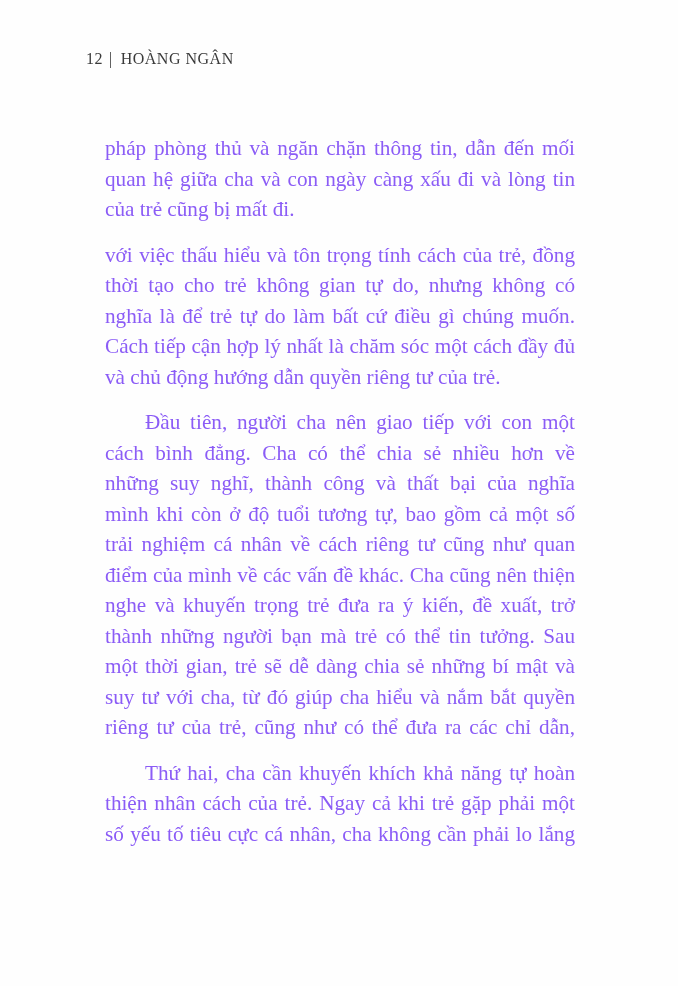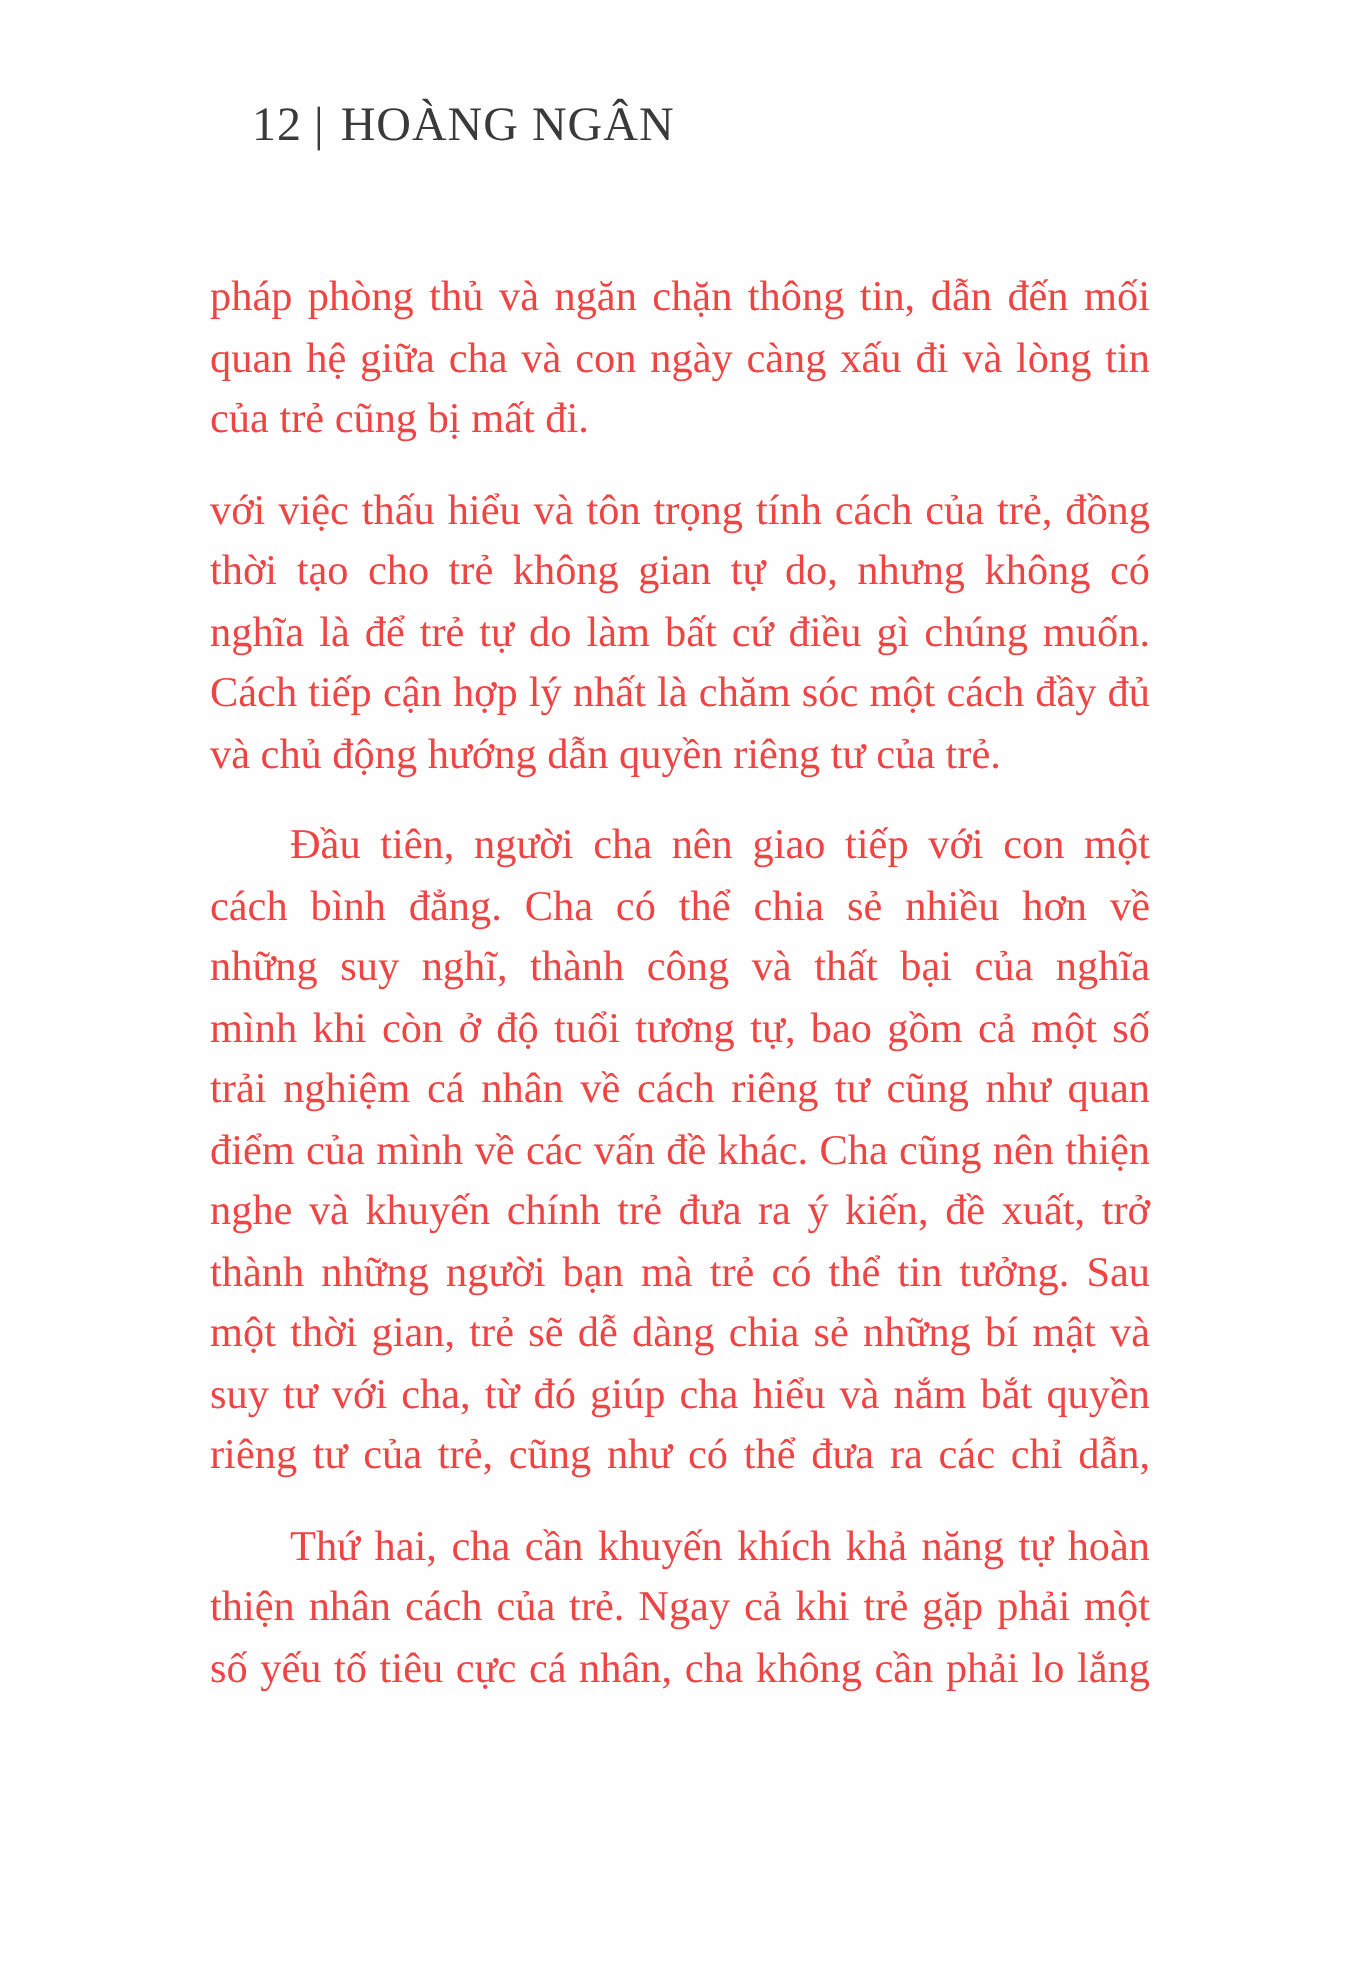--- a/index.html
+++ b/index.html
@@ -19,25 +19,24 @@
       position: absolute;
       left: 0; top: 0;
       width: 678px;
       height: 986px;
       background: #fefefe;
     }
     .running-head {
       position: absolute;
       left: 86px;
       top: 50px;
-      font-size: 24px;
+      font-size: 16px;
       letter-spacing: 0.5px;
       color: #3a3a3a;
       white-space: nowrap;
-      margin-left: 40px;
     }
     .running-head .sep {
       display: inline-block;
       margin: 0 8px 0 6px;
     }
     .body-text {
       position: absolute;
       left: 105px;
       top: 133px;
       width: 470px;
@@ -46,21 +45,21 @@
       margin: 0 0 15px 0;
     }
     .line {
       display: block;
       font-size: 21.2px;
       line-height: 30.5px;
       height: 30.5px;
       white-space: nowrap;
       text-align: justify;
       text-align-last: justify;
-      color: #ef4444;
+      color: #8b5cf6;
     }
     .line.last {
       text-align-last: left;
     }
     .line.indent {
       padding-left: 40px;
     }
   </style>
 </head>
 <body>
@@ -87,21 +86,21 @@
       <span class="line last">và chủ động hướng dẫn quyền riêng tư của trẻ.</span>
     </p>
 
     <p class="para">
       <span class="line indent">Đầu tiên, người cha nên giao tiếp với con một</span>
       <span class="line">cách bình đẳng. Cha có thể chia sẻ nhiều hơn về</span>
       <span class="line">những suy nghĩ, thành công và thất bại của nghĩa</span>
       <span class="line">mình khi còn ở độ tuổi tương tự, bao gồm cả một số</span>
       <span class="line">trải nghiệm cá nhân về cách riêng tư cũng như quan</span>
       <span class="line">điểm của mình về các vấn đề khác. Cha cũng nên thiện</span>
-      <span class="line">nghe và khuyến chính trẻ đưa ra ý kiến, đề xuất, trở</span>
+      <span class="line">nghe và khuyến trọng trẻ đưa ra ý kiến, đề xuất, trở</span>
       <span class="line">thành những người bạn mà trẻ có thể tin tưởng. Sau</span>
       <span class="line">một thời gian, trẻ sẽ dễ dàng chia sẻ những bí mật và</span>
       <span class="line">suy tư với cha, từ đó giúp cha hiểu và nắm bắt quyền</span>
       <span class="line">riêng tư của trẻ, cũng như có thể đưa ra các chỉ dẫn,</span>
     </p>
 
     <p class="para">
       <span class="line indent">Thứ hai, cha cần khuyến khích khả năng tự hoàn</span>
       <span class="line">thiện nhân cách của trẻ. Ngay cả khi trẻ gặp phải một</span>
       <span class="line">số yếu tố tiêu cực cá nhân, cha không cần phải lo lắng</span>

